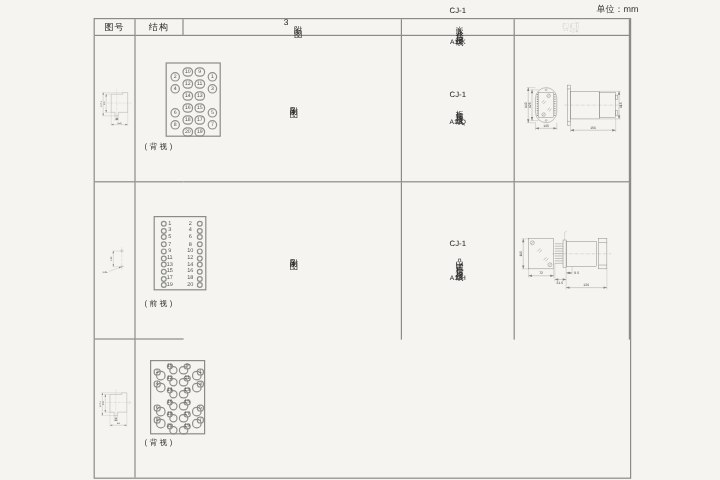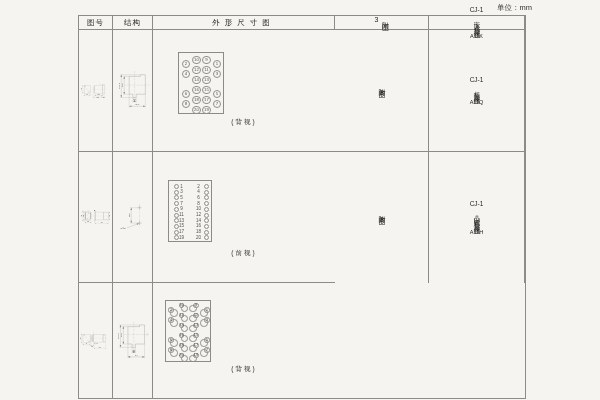--- a/index.html
+++ b/index.html
@@ -44,21 +44,20 @@
     </marker>
   </defs>
 </svg>
 
 <div class="unit">单位：mm</div>
 
 <div class="tbl">
 
   <div class="c hd ls1">图号</div>
   <div class="c hd ls1">结构</div>
-  <div class="c hd ls5">外形尺寸图</div>
 
   <div class="c">
     <div class="vtext">附图3</div>
   </div>
   <div class="c">
     <div class="struct">
       <div class="model">CJ-1</div>
       <div class="desc">嵌入式后接线</div>
       <div class="code">A11K</div>
     </div>

